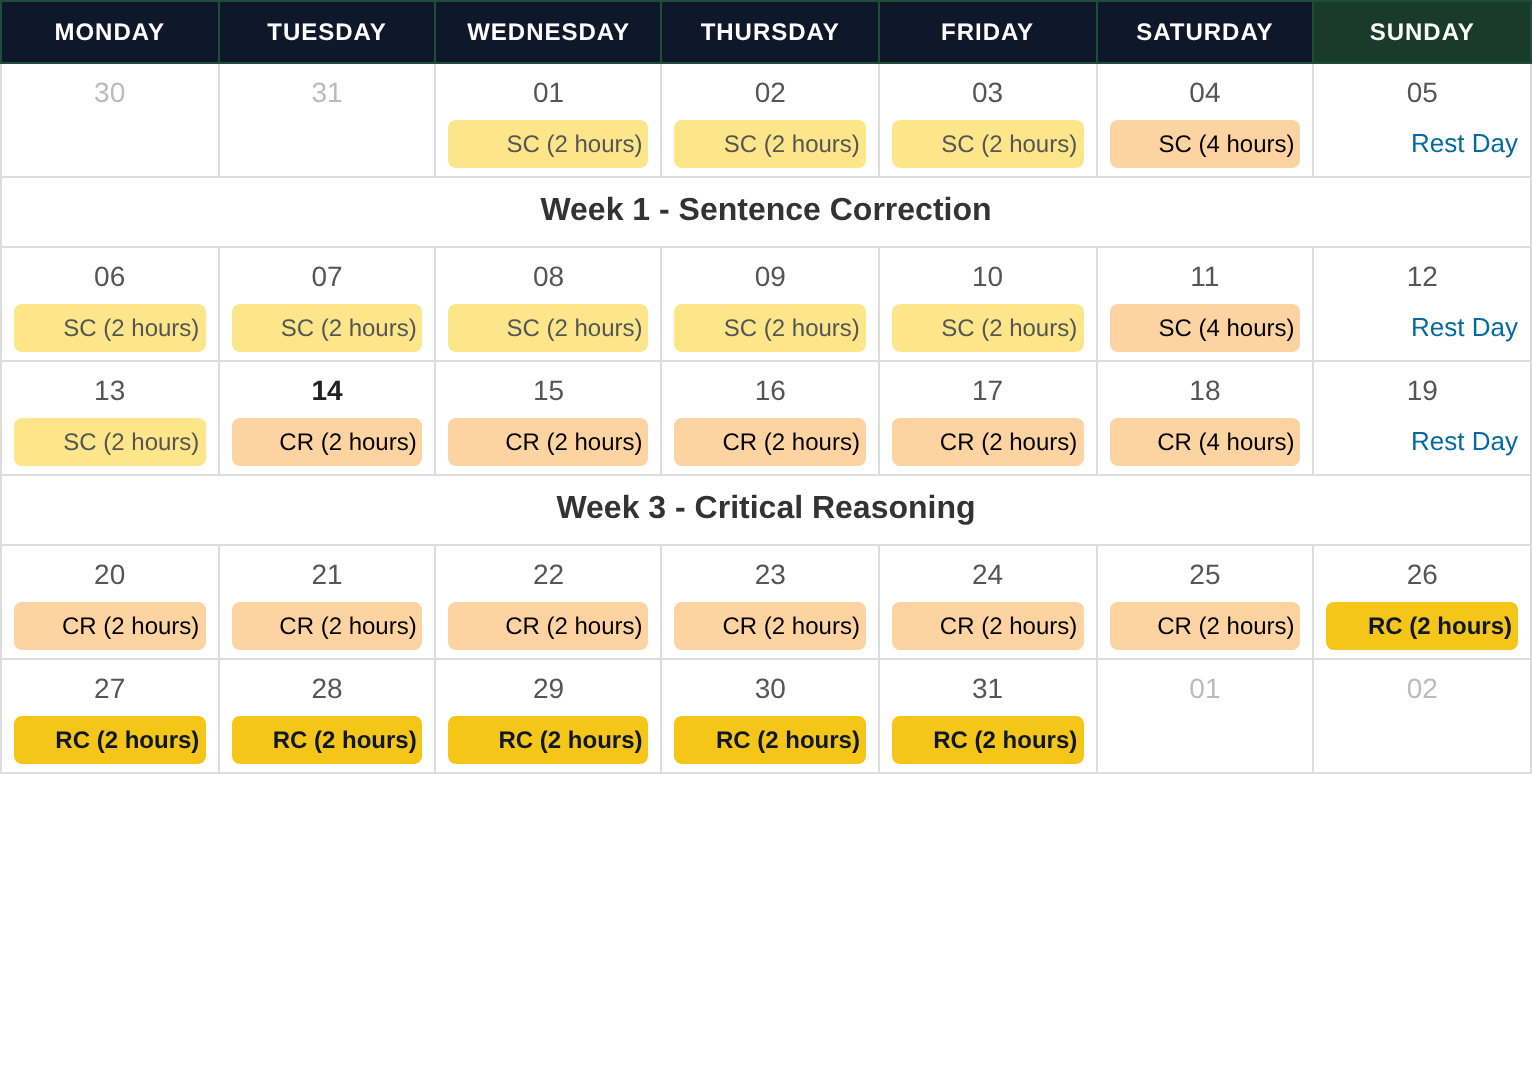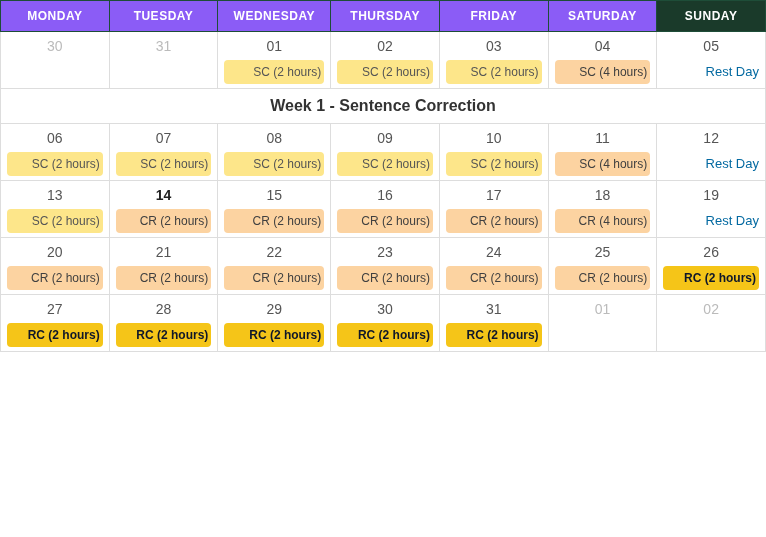--- a/index.html
+++ b/index.html
@@ -8,21 +8,21 @@
       font-size: 13px;
       background: #fff;
       width: 766px;
     }
     .calendar {
       width: 100%;
       border-collapse: collapse;
       border: 1px solid #ccc;
     }
     .calendar th {
-      background: #8b5cf6;
+      background: #0f172a;
       color: #fff;
       text-align: center;
       padding: 8px 4px;
       font-size: 12px;
       font-weight: bold;
       border: 1px solid #1e4d38;
       letter-spacing: 0.5px;
     }
     .calendar th.sunday-header {
       background: #1a3a2a;
@@ -56,21 +56,21 @@
       font-size: 12px;
       font-weight: 500;
       margin-top: 2px;
     }
     .pill-yellow {
       background: #fde68a;
       color: #555;
     }
     .pill-orange {
       background: #fcd3a1;
-      color: #404040;
+      color: #000000;
     }
     .pill-gold {
       background: #f5c518;
       color: #0f172a;
       font-weight: bold;
     }
     .rest-day {
       text-align: right;
       font-size: 13px;
       color: #0369a1;
@@ -187,20 +187,23 @@
         </td>
         <td>
           <span class="day-number">18</span>
           <div class="event-pill pill-orange">CR (4 hours)</div>
         </td>
         <td>
           <span class="day-number">19</span>
           <div class="rest-day">Rest Day</div>
         </td>
       </tr>
+      <tr class="week-label-row">
+        <td colspan="7">Week 3 - Critical Reasoning</td>
+      </tr>
       <tr>
         <td>
           <span class="day-number">20</span>
           <div class="event-pill pill-orange">CR (2 hours)</div>
         </td>
         <td>
           <span class="day-number">21</span>
           <div class="event-pill pill-orange">CR (2 hours)</div>
         </td>
         <td>

